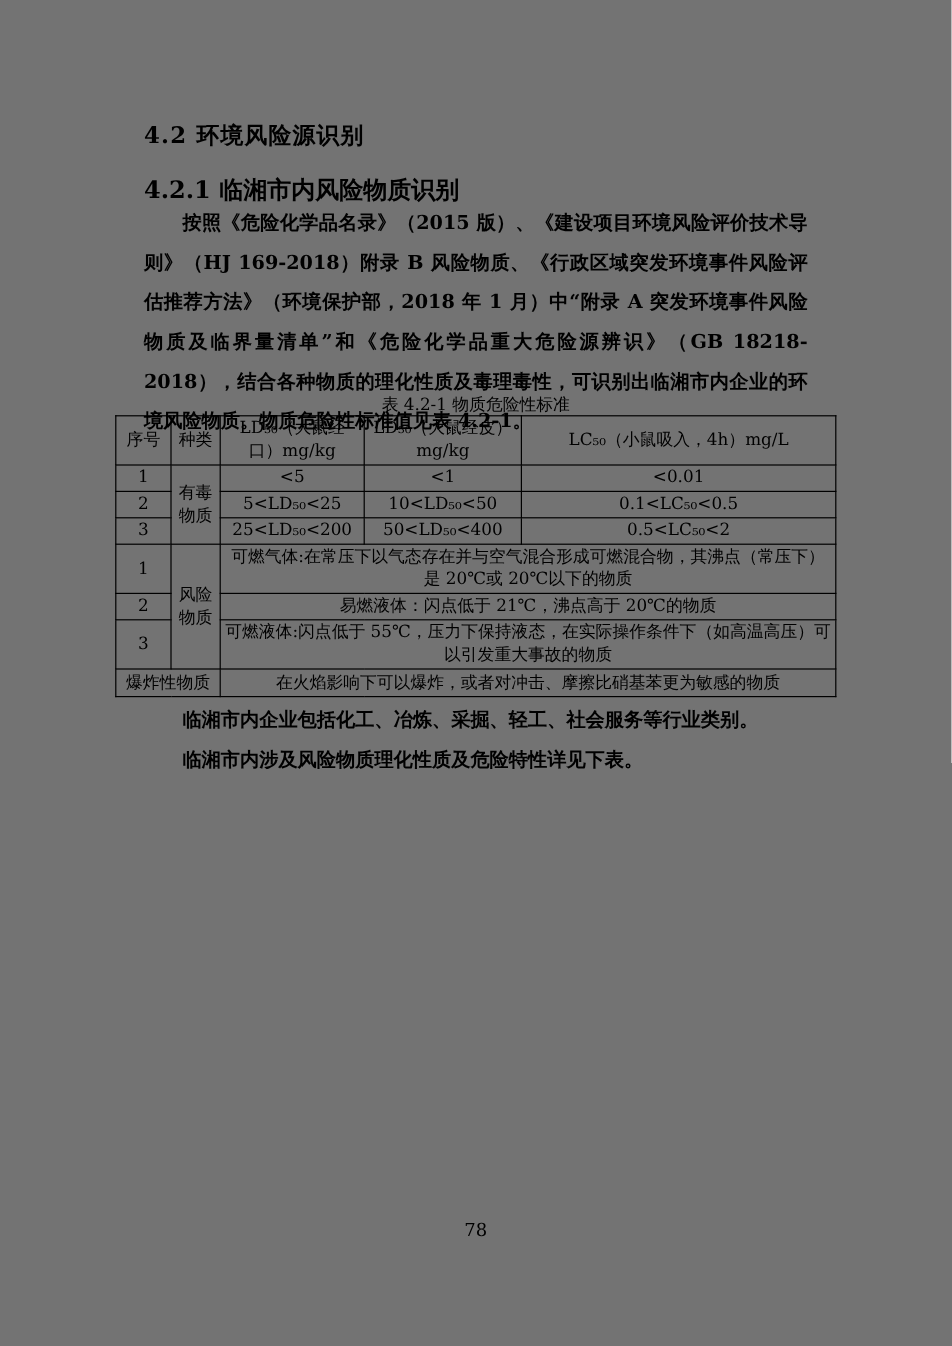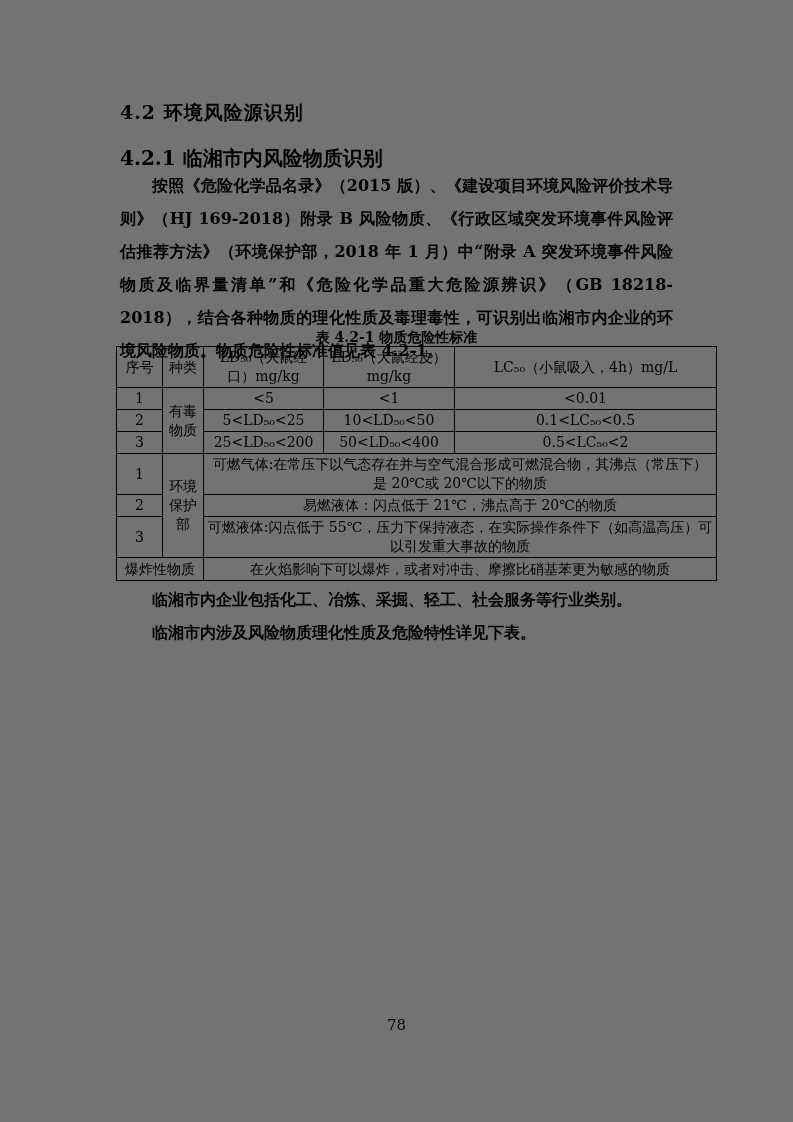--- a/index.html
+++ b/index.html
@@ -21,25 +21,25 @@
   .para {
     position: absolute; left: 120px; width: 553px;
     font-size: 16px; line-height: 33px;
     text-align: justify; text-indent: 32px; font-weight: bold;
   }
   .p1 { top: 169px; }
   .p2 { top: 583px; }
   .p3 { top: 616px; }
   .table-caption {
     position: absolute; left: 0; top: 329px; width: 100%;
-    text-align: center; font-size: 14px; font-weight: bold;
+    text-align: center; font-size: 14px; font-weight: normal;
   }
   table.hazard {
     position: absolute; left: 96px; top: 346px; width: 600px;
-    border-collapse: collapse; table-layout: fixed; margin-left: 20px;
+    border-collapse: collapse; table-layout: fixed;
   }
   table.hazard td {
     border: 1px solid #000;
     text-align: center; vertical-align: middle;
     font-size: 14px; line-height: 19px;
     padding: 1px 3px;
   }
   tr.hdr { height: 37px; }
   tr.single { height: 22px; }
   tr.double { height: 41px; }
@@ -91,21 +91,21 @@
         <td>0.1&lt;LC₅₀&lt;0.5</td>
       </tr>
       <tr class="single">
         <td>3</td>
         <td>25&lt;LD₅₀&lt;200</td>
         <td>50&lt;LD₅₀&lt;400</td>
         <td>0.5&lt;LC₅₀&lt;2</td>
       </tr>
       <tr class="double">
         <td>1</td>
-        <td rowspan="3">环境保护部</td>
+        <td rowspan="3">风险物质</td>
         <td colspan="3">可燃气体:在常压下以气态存在并与空气混合形成可燃混合物，其沸点（常压下）是 20℃或 20℃以下的物质</td>
       </tr>
       <tr class="single">
         <td>2</td>
         <td colspan="3">易燃液体：闪点低于 21℃，沸点高于 20℃的物质</td>
       </tr>
       <tr class="double">
         <td>3</td>
         <td colspan="3">可燃液体:闪点低于 55℃，压力下保持液态，在实际操作条件下（如高温高压）可以引发重大事故的物质</td>
       </tr>

